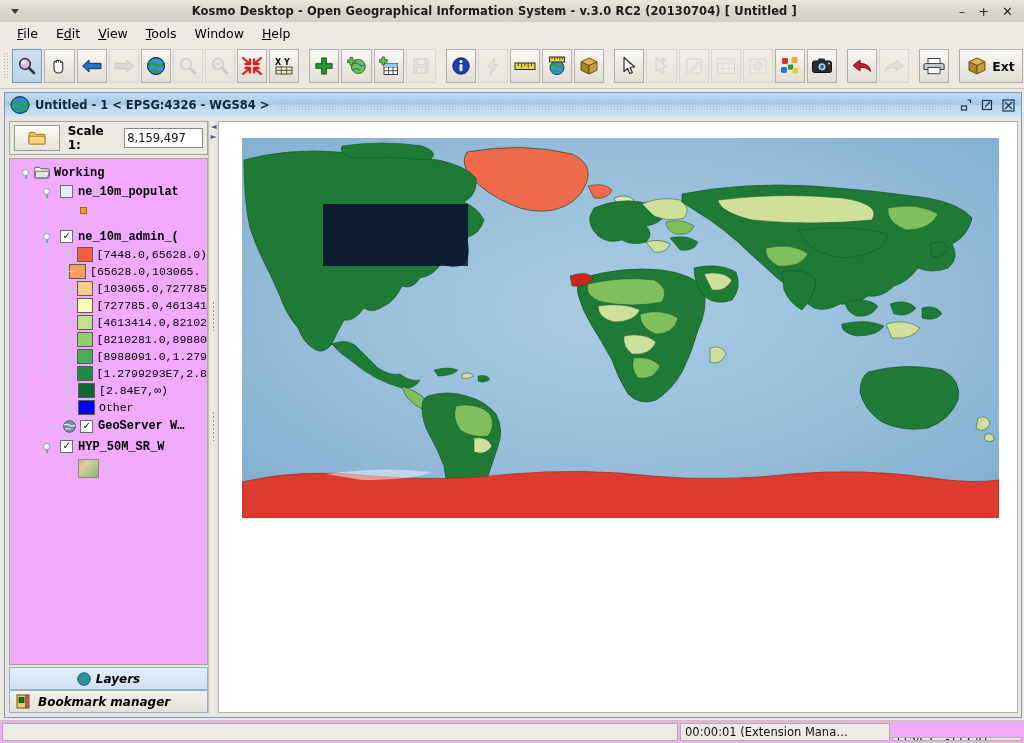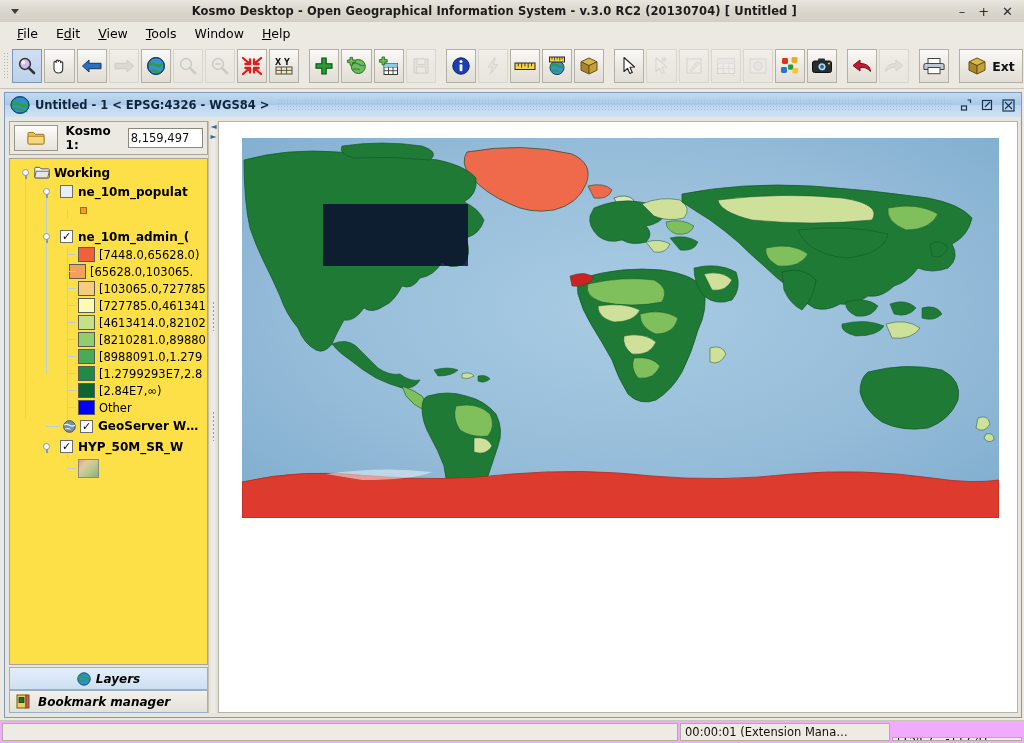--- a/index.html
+++ b/index.html
@@ -120,22 +120,22 @@
     display:flex; align-items:center; justify-content:center; cursor: default;
   }
   .scale-label { font-size: 12px; font-weight: bold; color: #000; }
   .scale-input {
     width: 80px; height: 18px; border: 1px solid #8d887e; background: #fff;
     font-size: 11.5px; color: #111; padding: 0 2px; line-height: 18px;
     font-family: "DejaVu Sans", "Liberation Sans", sans-serif;
   }
 
   .treebox {
-    flex: 1; border: 1px solid #a9a49a; background: #fde047;
-    position: relative; overflow: hidden;
+    flex: 1; border: 1px solid #a9a49a; background: #f0abfc;
+    position: relative; overflow: hidden; font-family: Liberation Mono, monospace;
   }
   .tree { padding: 4px 0 0 0; font-size: 12px; color: #000; position: relative; }
 
   .trow { display: flex; align-items: center; height: 19px; white-space: nowrap; position: relative; }
   .handle {
     width: 9px; height: 9px; display:flex; align-items:center; justify-content:center;
     color:#6f8fb0; font-size: 10px; line-height: 1;
   }
   .knob {
     width: 7px; height: 7px; border-radius: 50%;
@@ -583,21 +583,21 @@
 
         <div class="scalebar">
           <div class="folder-btn">
             <span>
               <svg width="18" height="14" viewBox="0 0 18 14">
                 <path d="M1 2.5 a1 1 0 011-1 H6.5 L8.2 3.3 H16 a1 1 0 011 1 V12 a1 1 0 01-1 1 H2 a1 1 0 01-1-1z" fill="#f0c24b" stroke="#9d7a14" stroke-width="1"></path>
                 <path d="M1 5.3 H17 V12 a1 1 0 01-1 1 H2 a1 1 0 01-1-1z" fill="#f7d87c" stroke="#9d7a14" stroke-width=".8"></path>
               </svg>
             </span>
           </div>
-          <div class="scale-label">Kosmo 1:</div>
+          <div class="scale-label">Scale 1:</div>
           <div class="scale-input">8,159,497</div>
         </div>
 
         <div class="treebox">
           <div class="tree">
 
             <div class="vline" style="left:15px; top:15px; height:245px;"></div>
             <div class="vline" style="left:36px; top:30px; height:185px;"></div>
             <div class="vline" style="left:57px; top:50px; height:10px;"></div>
             <div class="vline" style="left:57px; top:88px; height:175px;"></div>

